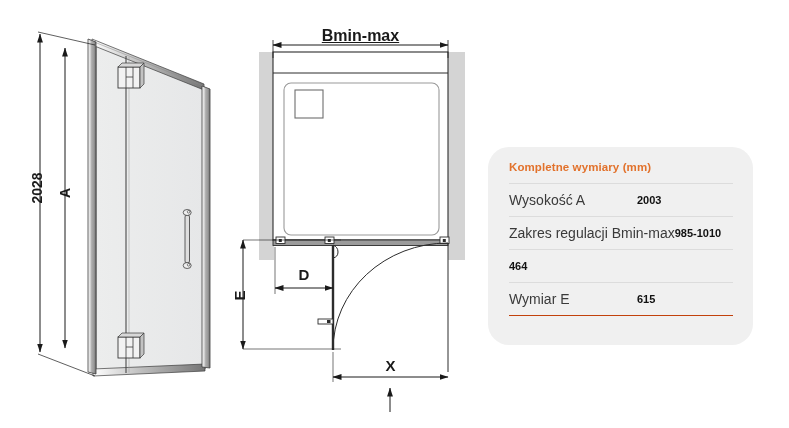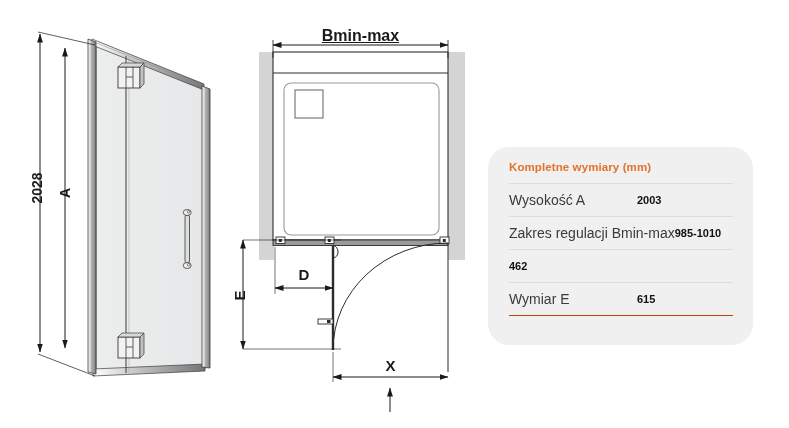--- a/index.html
+++ b/index.html
@@ -237,21 +237,21 @@
         <span class="specs-label">Wysokość A</span>
         <span class="specs-value">2003</span>
       </div>
 
       <div class="specs-row">
         <span class="specs-label">Zakres regulacji Bmin-max</span>
         <span class="specs-value">985-1010</span>
       </div>
 
       <div class="specs-row">
-        <span class="specs-value">462</span>
+        <span class="specs-value">464</span>
       </div>
 
 
       <div class="specs-row">
         <span class="specs-label">Wymiar E</span>
         <span class="specs-value">615</span>
       </div>
 
     </div>
   </div>

